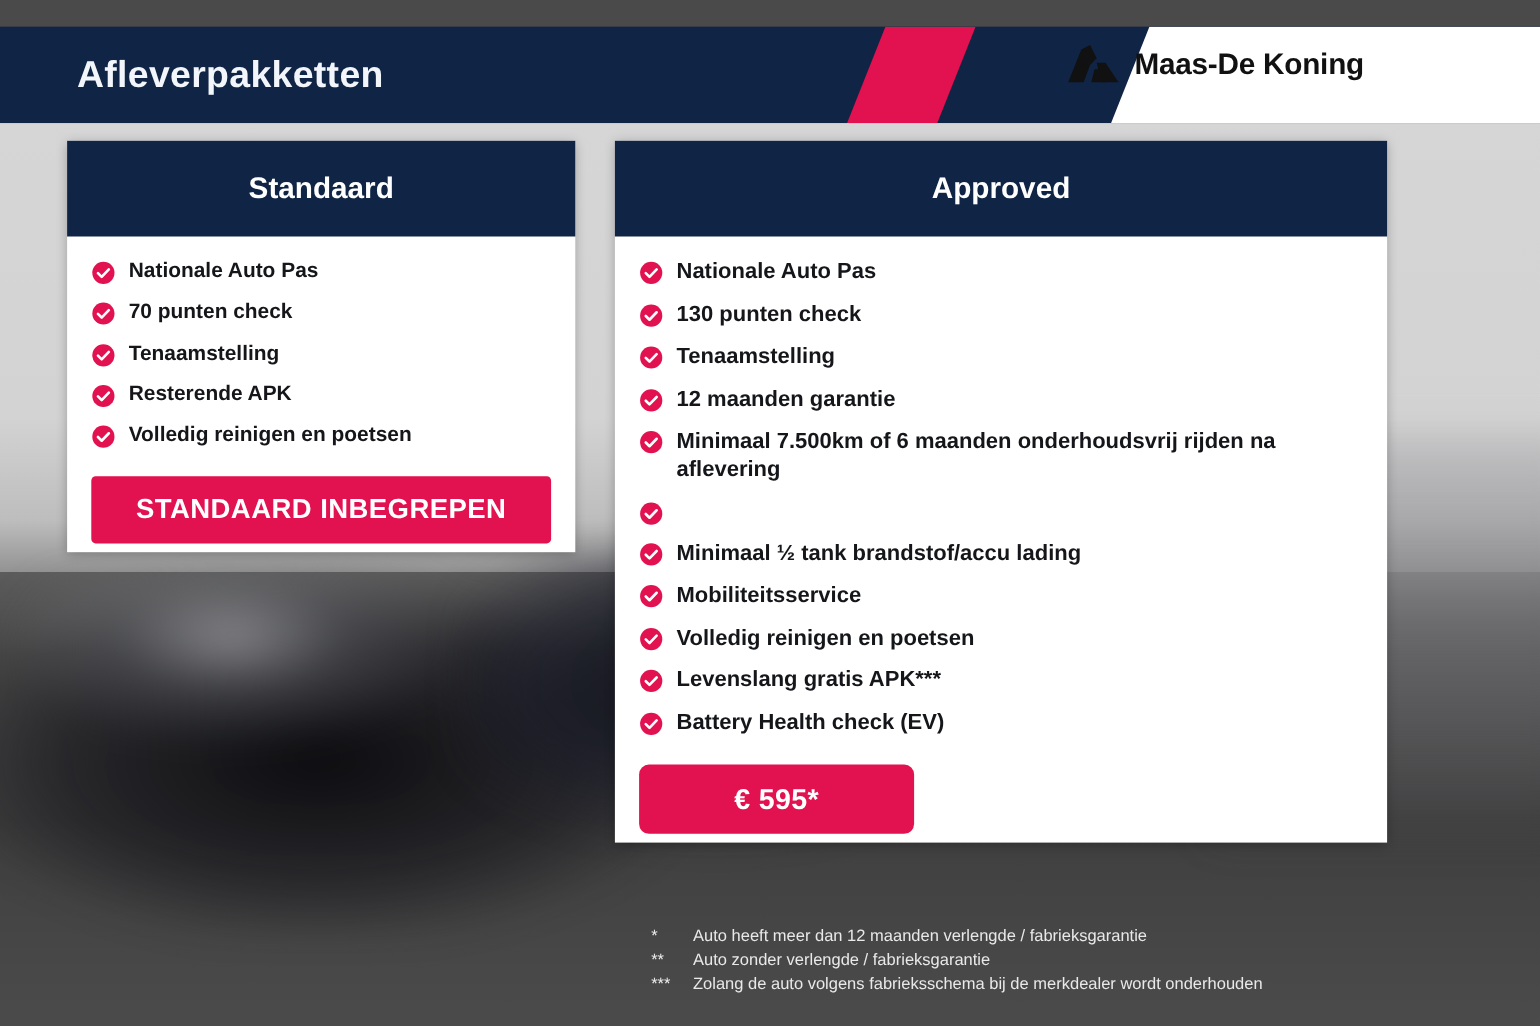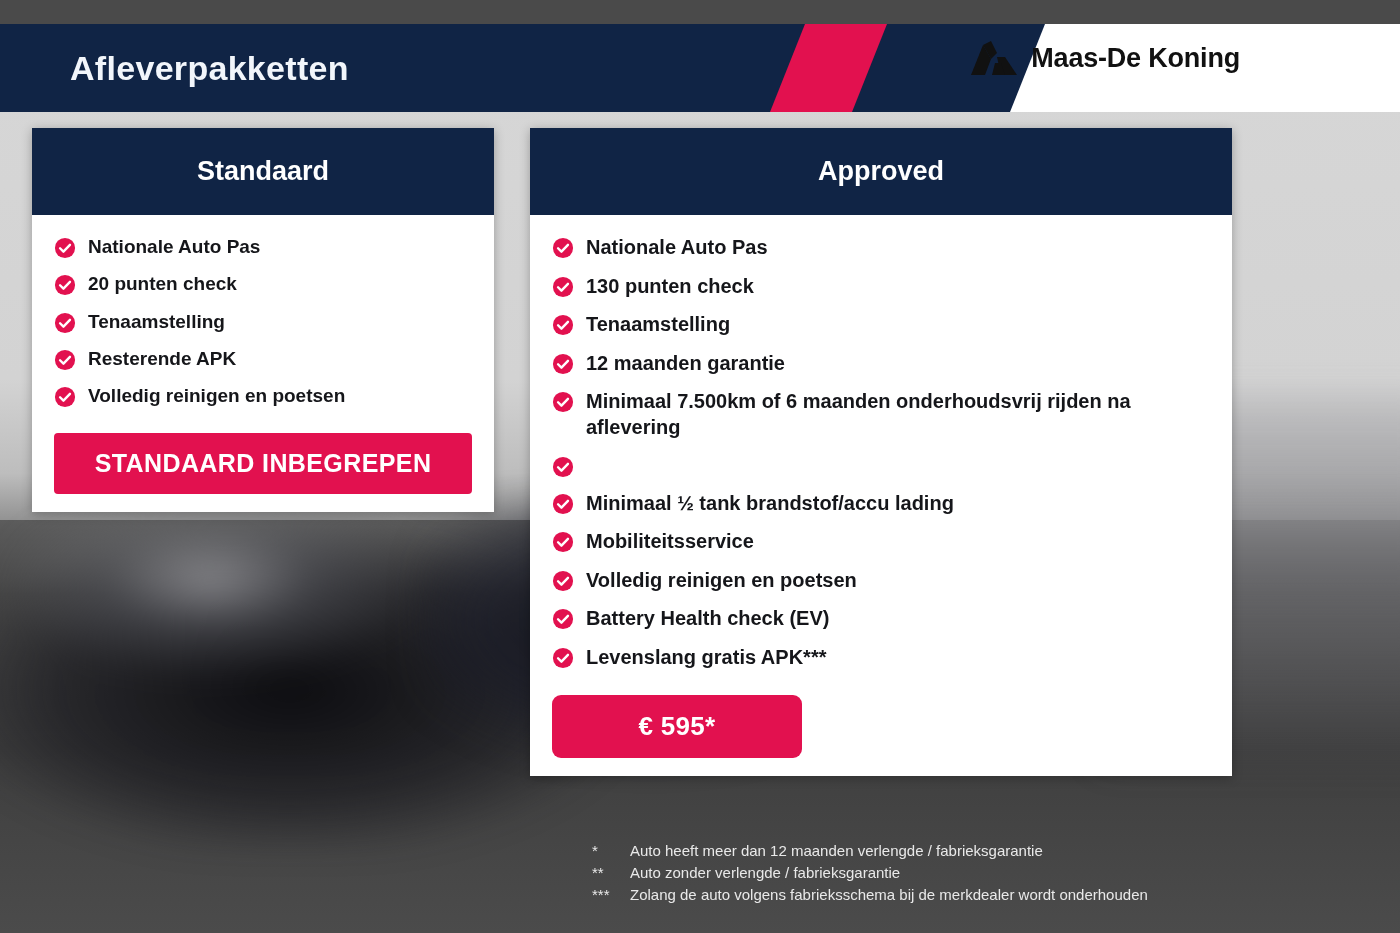--- a/index.html
+++ b/index.html
@@ -51,26 +51,26 @@
   }
   .hdr-title{
     position:absolute;left:70px;top:0;height:88px;display:flex;align-items:center;
     color:#f2f6fb;font-size:34px;font-weight:bold;letter-spacing:.3px;
   }
   .brand{position:absolute;right:160px;top:0;height:68px;display:flex;align-items:center;gap:14px;}
   .brand-mark{width:46px;height:34px;display:block;}
   .brand-name{color:#111111;font-size:27px;font-weight:bold;letter-spacing:-.2px;}
 
   
-  .card{position:absolute;z-index:4;background:#ffffff;box-shadow:0 2px 10px rgba(0,0,0,.28);}
+  .card{position:absolute;z-index:4;background:#ffffff;box-shadow:0 2px 10px rgba(0,0,0,.28);margin-left:29px;}
   .card-head{
     background:#102445;color:#ffffff;text-align:center;font-weight:bold;
     display:flex;align-items:center;justify-content:center;
   }
-  .card-body{padding:20px 22px 18px 22px;}
+  .card-body{padding:20px 22px 8px 22px;}
 
   #card-standard{left:32px;top:128px;width:462px;}
   #card-standard .card-head{height:87px;font-size:27px;}
   #card-approved{left:530px;top:128px;width:702px;}
   #card-approved .card-head{height:87px;font-size:27px;}
 
   ul.features{list-style:none;margin:0;padding:0;}
   ul.features li{
     display:flex;align-items:flex-start;gap:12px;
     font-size:19px;font-weight:bold;color:#15161a;line-height:1.28;
@@ -141,21 +141,21 @@
             <circle cx="12" cy="12" r="11" fill="#e2114f"></circle>
             <path d="M6.6 12.3 L10.3 16 L17.4 8.6" fill="none" stroke="#ffffff" stroke-width="2.6" stroke-linecap="round" stroke-linejoin="round"></path>
           </svg>
           <span class="feat-text">Nationale Auto Pas</span>
         </li>
         <li>
           <svg class="check" viewBox="0 0 24 24">
             <circle cx="12" cy="12" r="11" fill="#e2114f"></circle>
             <path d="M6.6 12.3 L10.3 16 L17.4 8.6" fill="none" stroke="#ffffff" stroke-width="2.6" stroke-linecap="round" stroke-linejoin="round"></path>
           </svg>
-          <span class="feat-text">20 punten check</span>
+          <span class="feat-text">70 punten check</span>
         </li>
         <li>
           <svg class="check" viewBox="0 0 24 24">
             <circle cx="12" cy="12" r="11" fill="#e2114f"></circle>
             <path d="M6.6 12.3 L10.3 16 L17.4 8.6" fill="none" stroke="#ffffff" stroke-width="2.6" stroke-linecap="round" stroke-linejoin="round"></path>
           </svg>
           <span class="feat-text">Tenaamstelling</span>
         </li>
         <li>
           <svg class="check" viewBox="0 0 24 24">
@@ -240,28 +240,28 @@
             <circle cx="12" cy="12" r="11" fill="#e2114f"></circle>
             <path d="M6.6 12.3 L10.3 16 L17.4 8.6" fill="none" stroke="#ffffff" stroke-width="2.6" stroke-linecap="round" stroke-linejoin="round"></path>
           </svg>
           <span class="feat-text">Volledig reinigen en poetsen</span>
         </li>
         <li>
           <svg class="check" viewBox="0 0 24 24">
             <circle cx="12" cy="12" r="11" fill="#e2114f"></circle>
             <path d="M6.6 12.3 L10.3 16 L17.4 8.6" fill="none" stroke="#ffffff" stroke-width="2.6" stroke-linecap="round" stroke-linejoin="round"></path>
           </svg>
+          <span class="feat-text">Levenslang gratis APK***</span>
+        </li>
+        <li>
+          <svg class="check" viewBox="0 0 24 24">
+            <circle cx="12" cy="12" r="11" fill="#e2114f"></circle>
+            <path d="M6.6 12.3 L10.3 16 L17.4 8.6" fill="none" stroke="#ffffff" stroke-width="2.6" stroke-linecap="round" stroke-linejoin="round"></path>
+          </svg>
           <span class="feat-text">Battery Health check (EV)</span>
-        </li>
-        <li>
-          <svg class="check" viewBox="0 0 24 24">
-            <circle cx="12" cy="12" r="11" fill="#e2114f"></circle>
-            <path d="M6.6 12.3 L10.3 16 L17.4 8.6" fill="none" stroke="#ffffff" stroke-width="2.6" stroke-linecap="round" stroke-linejoin="round"></path>
-          </svg>
-          <span class="feat-text">Levenslang gratis APK***</span>
         </li>
       </ul>
       <div class="price-row">
         <button class="btn-price">€ 595*</button>
       </div>
     </div>
   </div>
 
   <div class="footnotes">
     <div class="fn-row">

